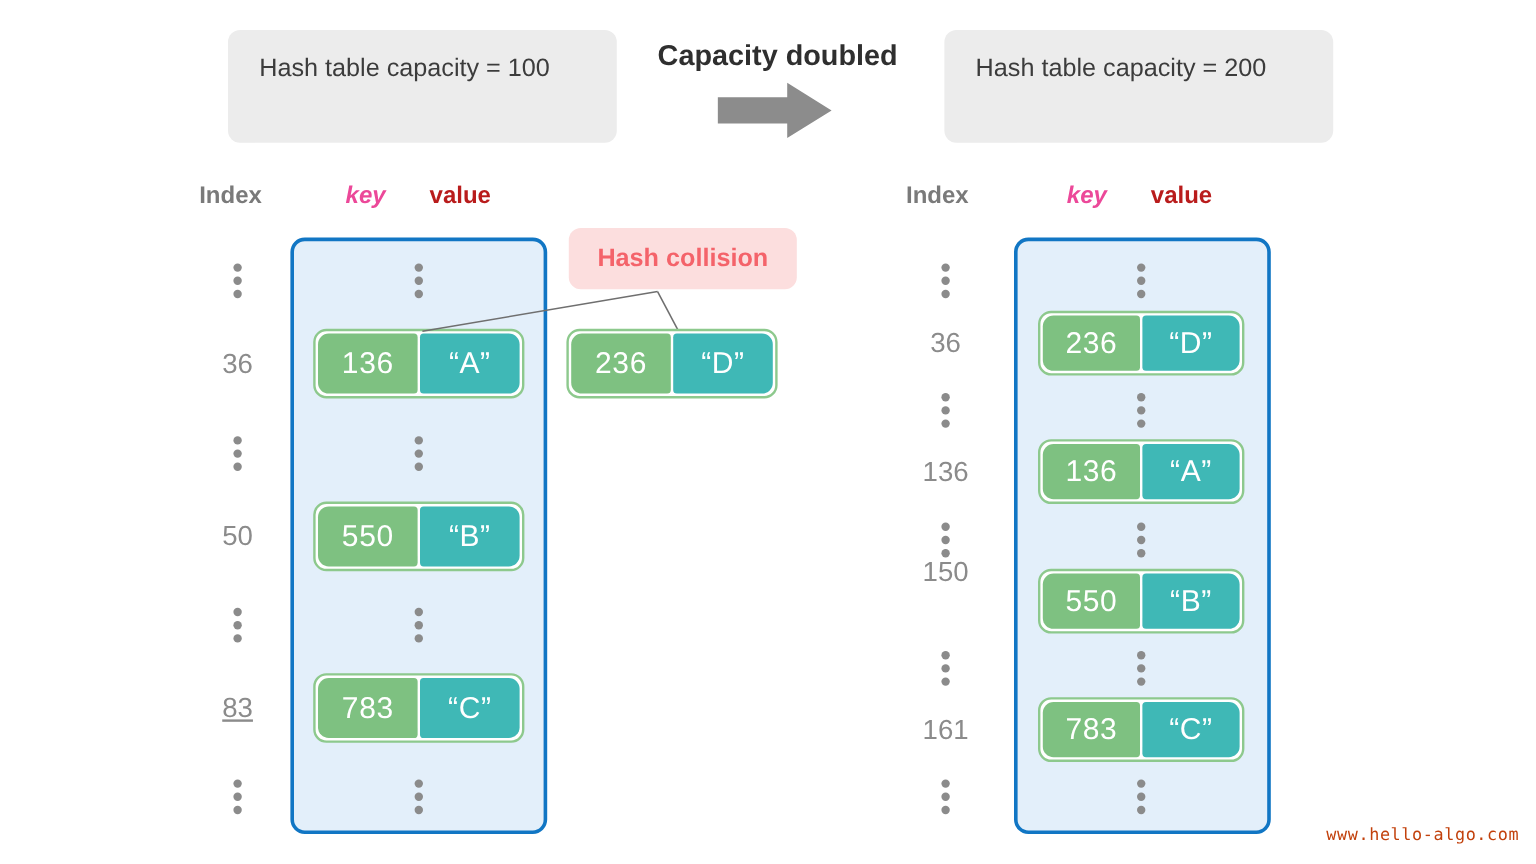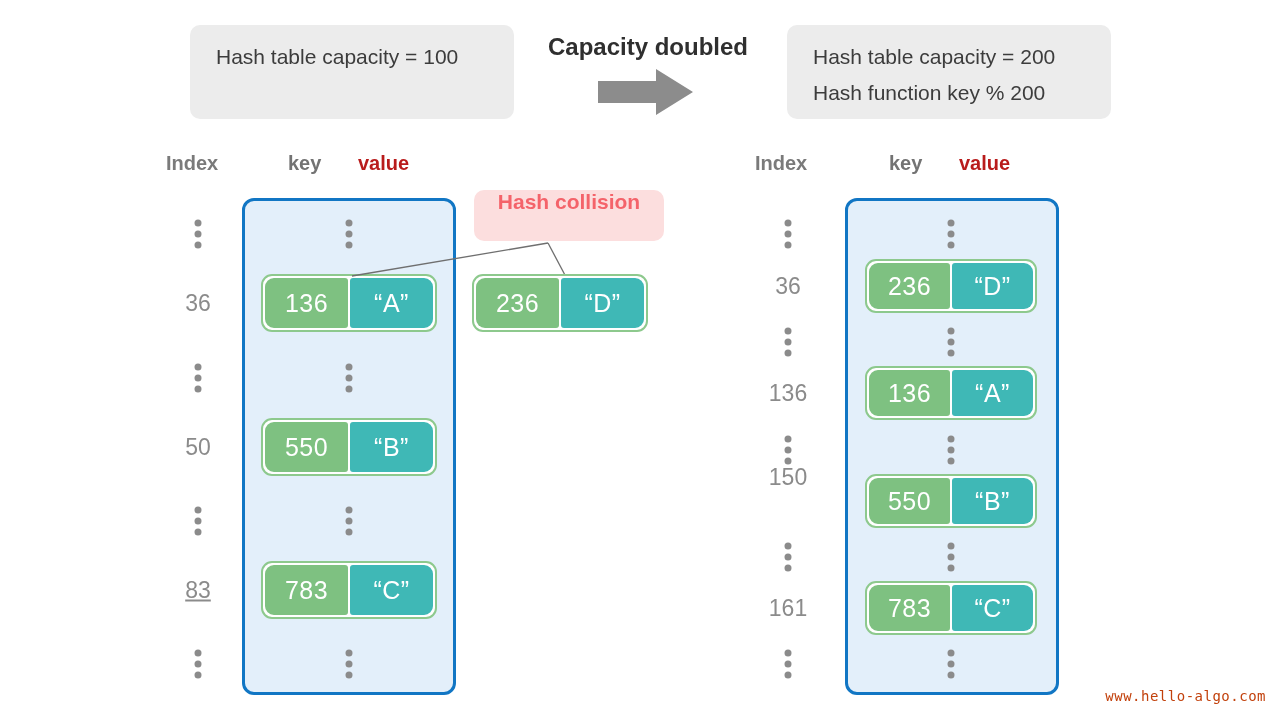--- a/index.html
+++ b/index.html
@@ -58,21 +58,21 @@
   }
 
   
   .col-head {
     position: absolute;
     font-size: 20px;
     font-weight: bold;
     white-space: nowrap;
   }
   .ch-index { color: #7a7a7a; }
-  .ch-key   { color: #737373; }
+  .ch-key   { color: #ec4899; font-style: italic; }
   .ch-value { color: #b91c1c; }
 
   
   .bucket {
     position: absolute;
     background: #e3effa;
     border: 3px solid #1176c4;
     border-radius: 12px;
     box-sizing: border-box;
   }
@@ -147,20 +147,21 @@
   
   .badge {
     position: absolute;
     left: 474px;
     top: 190px;
     width: 190px;
     height: 51px;
     background: #fcdede;
     border-radius: 10px;
     display: flex;
+    align-items: center;
     justify-content: center;
   }
   .badge span {
     font-size: 21px;
     font-weight: bold;
     color: #f4636a;
     white-space: nowrap;
   }
 
   .leader-svg {
@@ -194,21 +195,20 @@
 
   <div class="capacity-note">Capacity doubled</div>
   <div class="arrow-wrap">
     <svg width="96" height="48" viewBox="0 0 96 48" xmlns="http://www.w3.org/2000/svg">
       <path d="M0 13 L58 13 L58 1 L95 24 L58 47 L58 35 L0 35 Z" fill="#8c8c8c"></path>
     </svg>
   </div>
 
   <div class="info-box" id="info-right">
     <div class="info-line">Hash table capacity = 200</div>
-    <div class="info-line">Hash function key % 200</div>
   </div>
 
   <div class="col-head ch-index" style="left:166px; top:152px;">Index</div>
   <div class="col-head ch-key" style="left:288px; top:152px;">key</div>
   <div class="col-head ch-value" style="left:358px; top:152px;">value</div>
 
   <div class="col-head ch-index" style="left:755px; top:152px;">Index</div>
   <div class="col-head ch-key" style="left:889px; top:152px;">key</div>
   <div class="col-head ch-value" style="left:959px; top:152px;">value</div>
 

